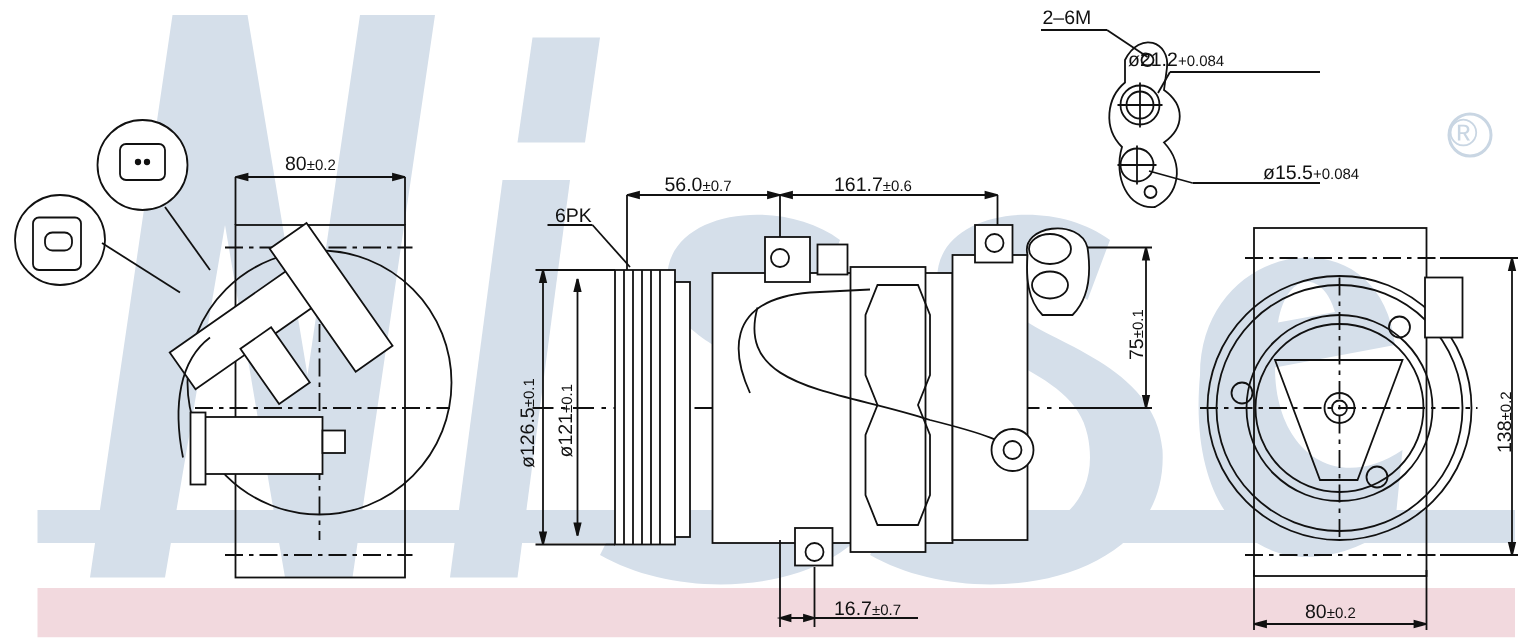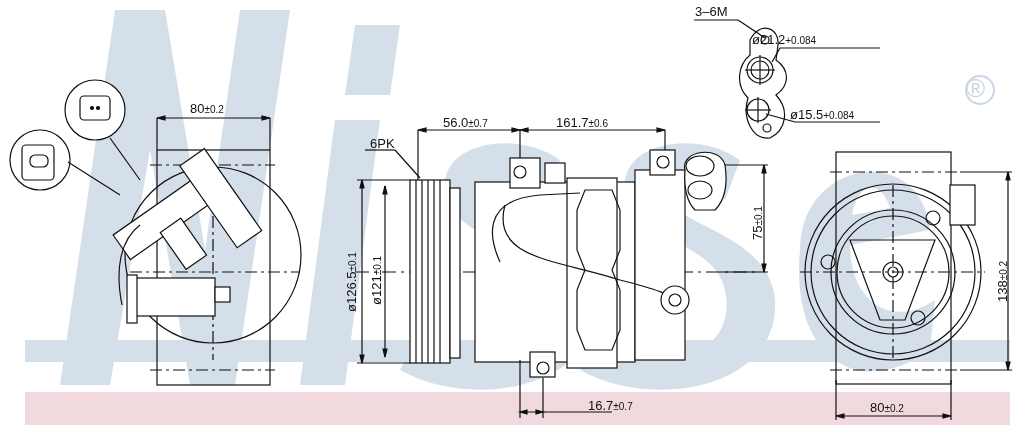--- a/index.html
+++ b/index.html
@@ -192,21 +192,21 @@
 
   <div class="dim" style="left:190px;top:102px"><span>80</span><span class="tol">±0.2</span></div>
 
   <div class="dim" style="left:370px;top:137px">6PK</div>
   <div class="dim" style="left:443px;top:116px"><span>56.0</span><span class="tol">±0.7</span></div>
   <div class="dim" style="left:556px;top:116px"><span>161.7</span><span class="tol">±0.6</span></div>
 
   <div class="dim vert" style="left:345px;top:312px"><span>ø126.5</span><span class="tol">±0.1</span></div>
   <div class="dim vert" style="left:370px;top:305px"><span>ø121</span><span class="tol">±0.1</span></div>
   <div class="dim vert" style="left:751px;top:240px"><span>75</span><span class="tol">±0.1</span></div>
-  <div class="dim" style="left:588px;top:399px"><span>16.7</span><span class="tol">±0.7</span></div>
-
-  <div class="dim" style="left:695px;top:5px">3–6M</div>
+  <div class="dim" style="left:556px;top:399px"><span>16.7</span><span class="tol">±0.7</span></div>
+
+  <div class="dim" style="left:695px;top:5px">2–6M</div>
   <div class="dim" style="left:752px;top:33px"><span>ø21.2</span><span class="tol">+0.084</span></div>
-  <div class="dim" style="left:790px;top:108px"><span>ø15.5</span><span class="tol">+0.084</span></div>
+  <div class="dim" style="left:842px;top:108px"><span>ø15.5</span><span class="tol">+0.084</span></div>
 
   <div class="dim vert" style="left:996px;top:302px"><span>138</span><span class="tol">±0.2</span></div>
   <div class="dim" style="left:870px;top:401px"><span>80</span><span class="tol">±0.2</span></div>
 </div>
 
 </body></html>

